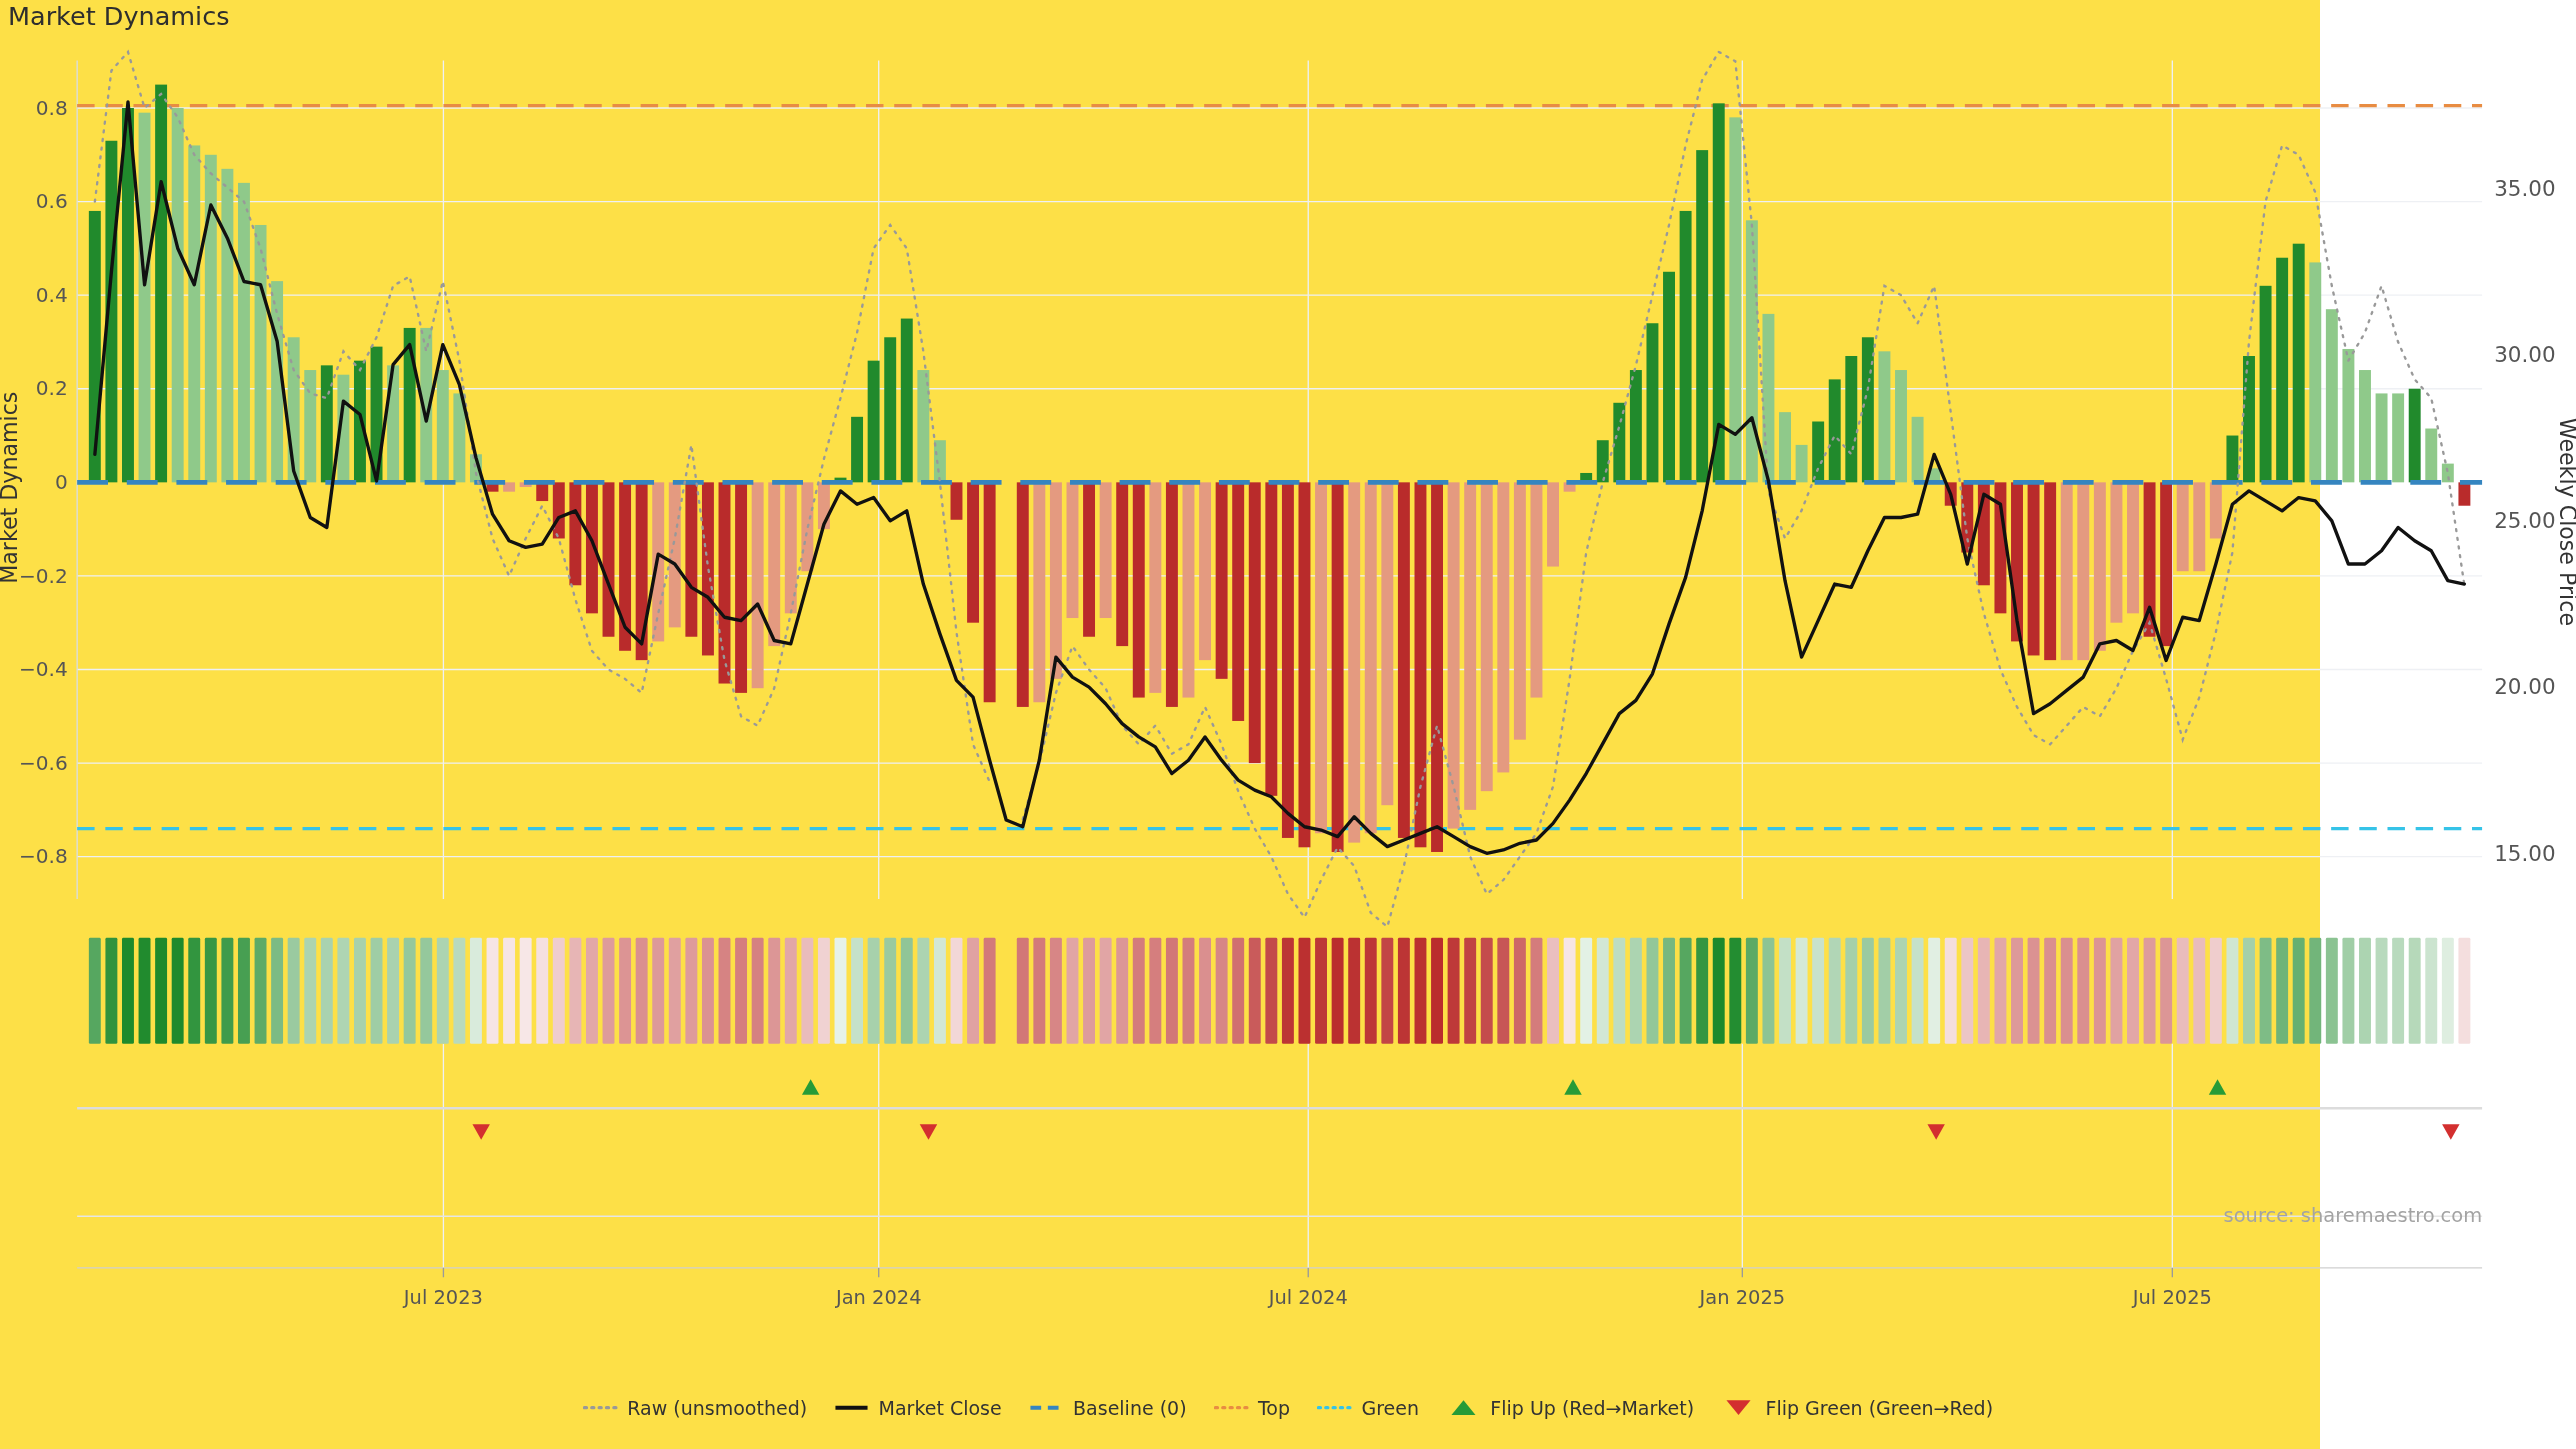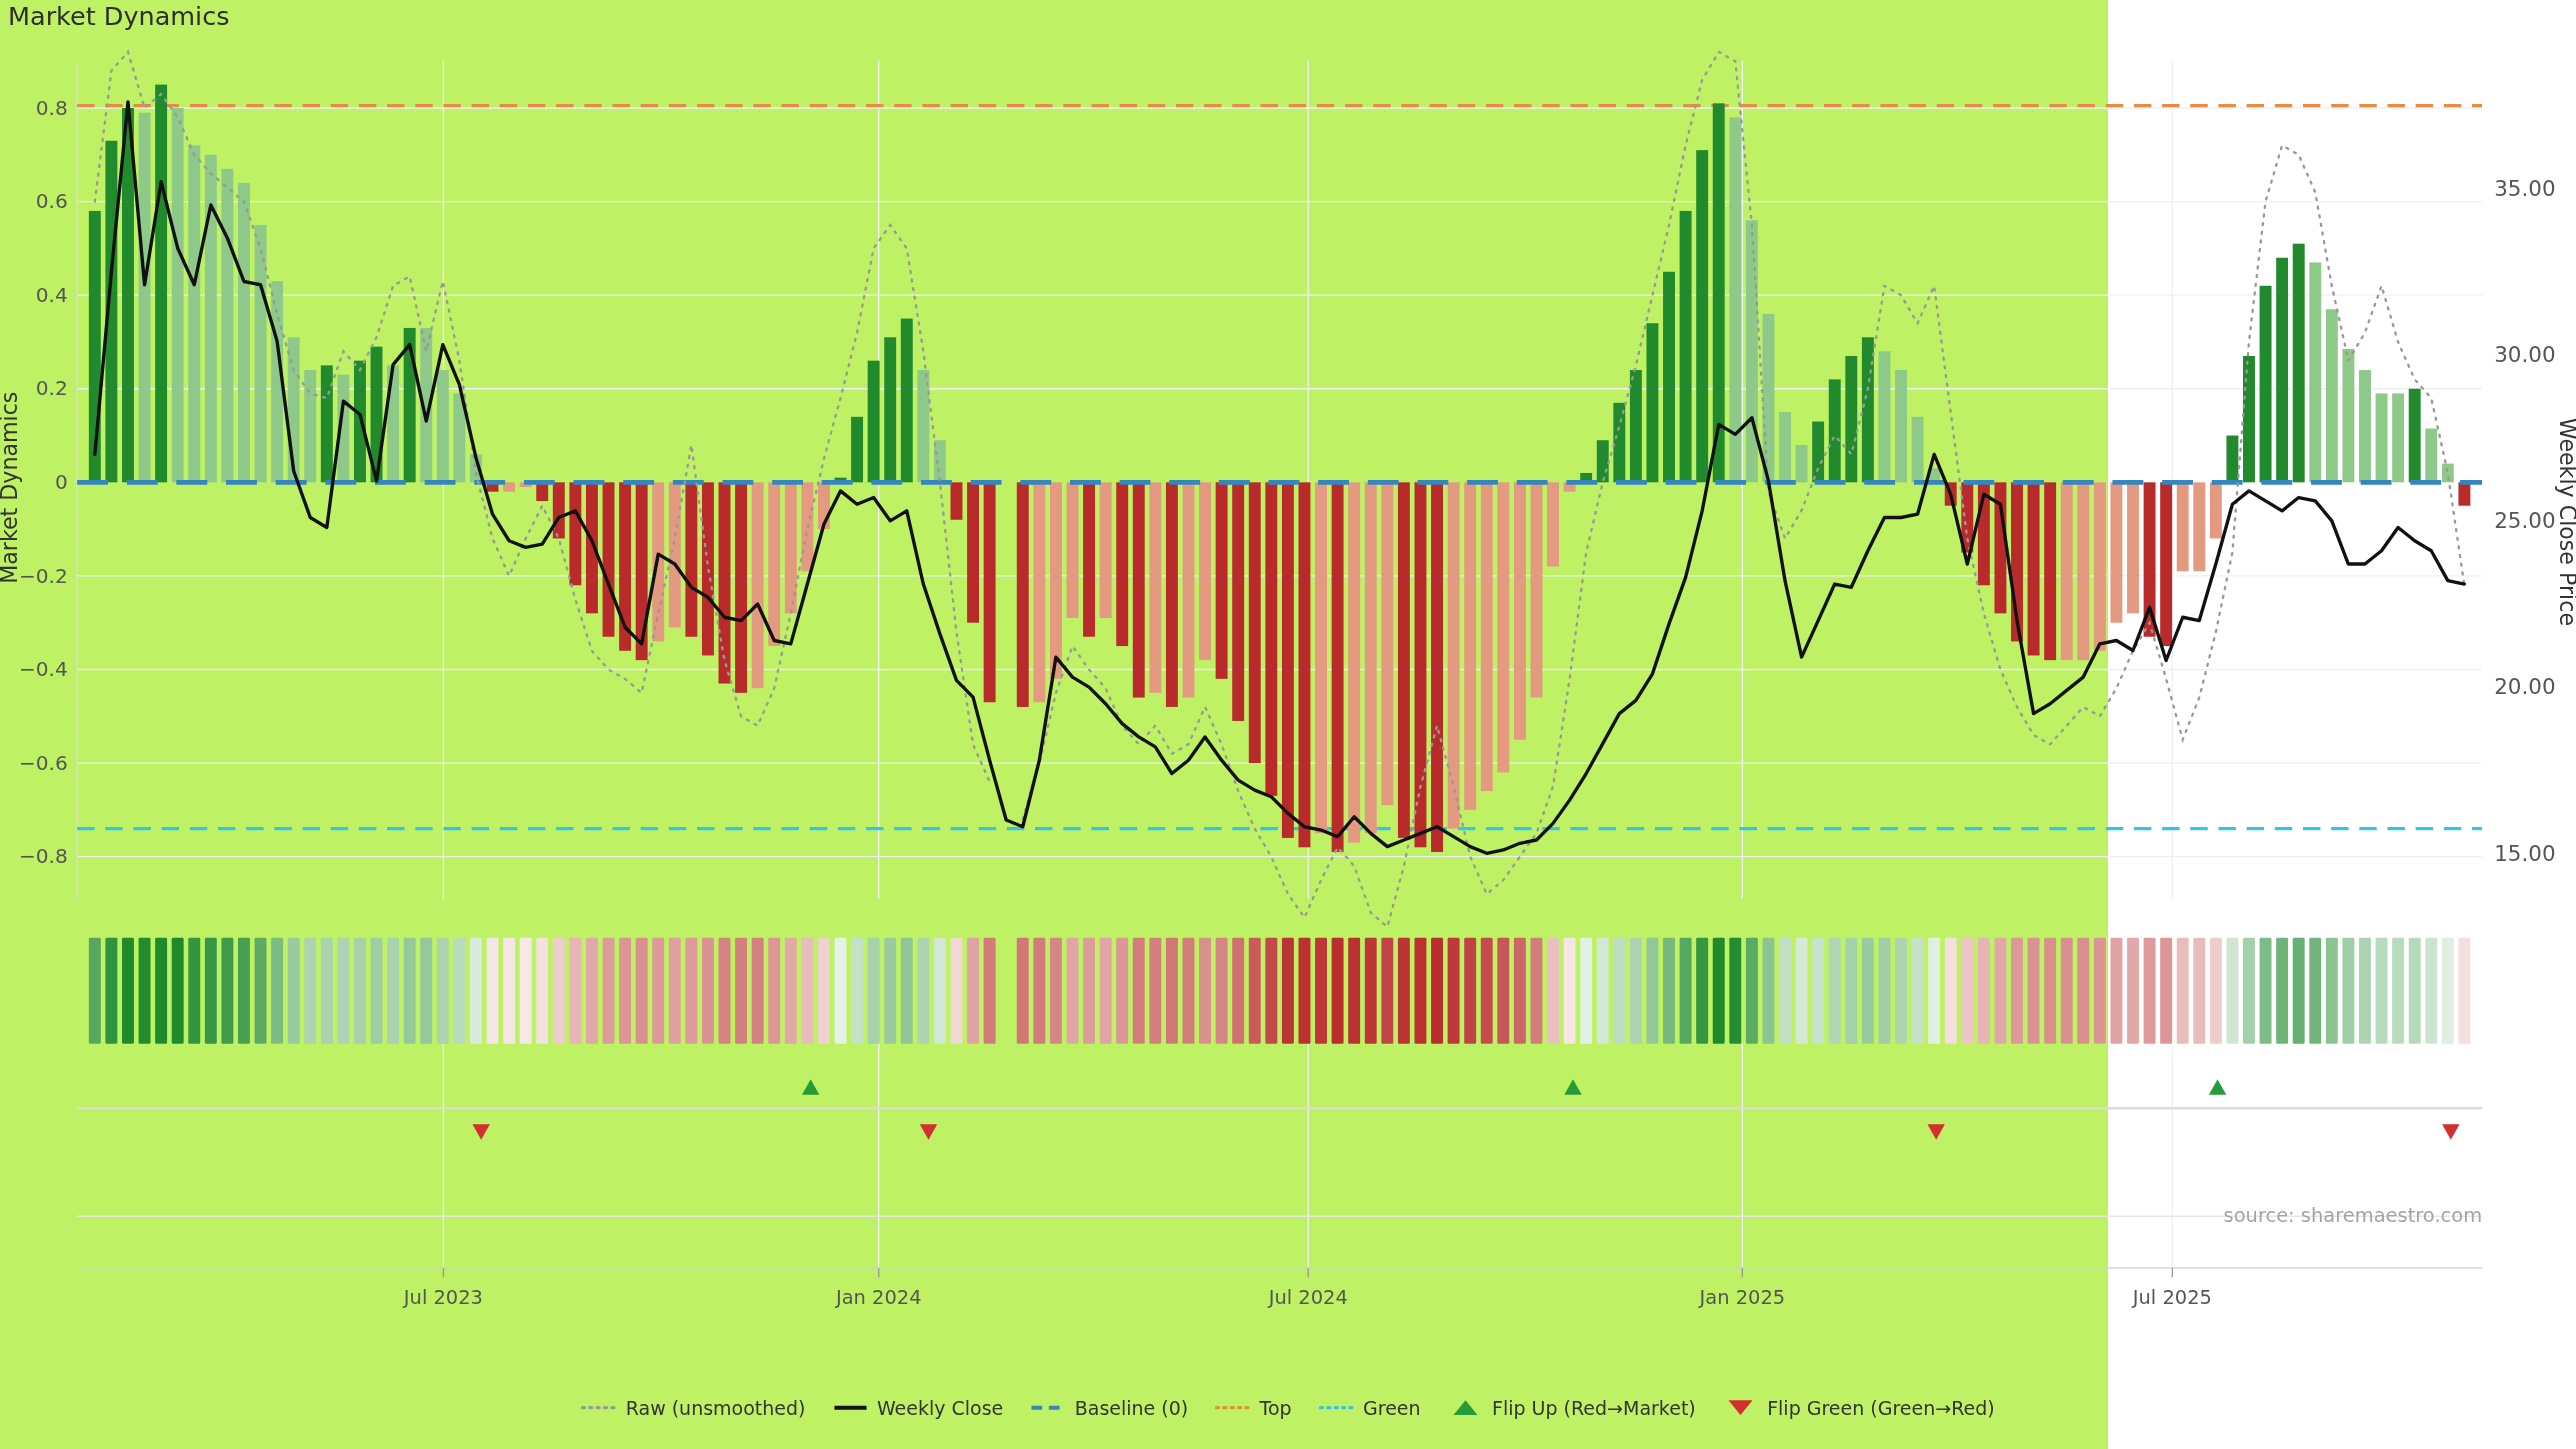--- a/index.html
+++ b/index.html
@@ -1,17 +1,17 @@
 <!DOCTYPE html>
 <html style="font-size:10.7px"><head>
 <meta charset="utf-8">
 <style>
   html,body{margin:0;padding:0;background:#ffffff;width:2576px;height:1449px;overflow:hidden;
     font-family:"DejaVu Sans","Liberation Sans",sans-serif;}
-  #stage{position:relative;width:2108px;height:1449px;background:#bef264;}
+  #stage{position:relative;width:2320px;height:1449px;background:#fde047;}
   #page-title{position:absolute;left:8px;top:1.3px;font-size:25.5px;color:#2e2e2e;}
   #plot-wrap{position:absolute;left:0;top:0;}
   svg text{fill:#555;}
   .ytick{font-size:30px;fill:#555;}
   .rtick{font-size:32px;fill:#555;}
   .xtick{font-size:29px;fill:#555;}
   .axis-title{font-size:33px;fill:#333;}
   .source{font-size:29px;fill:#a3a3a3;}
   #legend{position:absolute;left:0;top:1397px;width:2576px;display:flex;justify-content:center;
     align-items:center;gap:27px;}
@@ -394,21 +394,21 @@
       <div class="legend-item">
         <svg width="35" height="17.4" viewBox="0 0 52 26">
           <line x1="2" x2="50" y1="13" y2="13" stroke="#999999" stroke-width="5" stroke-dasharray="3 8" stroke-linecap="round"></line>
         </svg>
         <span class="legend-label">Raw (unsmoothed)</span>
       </div>
       <div class="legend-item">
         <svg width="35" height="17.4" viewBox="0 0 52 26">
           <line x1="2" x2="50" y1="13" y2="13" stroke="#111111" stroke-width="6"></line>
         </svg>
-        <span class="legend-label">Weekly Close</span>
+        <span class="legend-label">Market Close</span>
       </div>
       <div class="legend-item">
         <svg width="35" height="17.4" viewBox="0 0 52 26">
           <line x1="2" x2="50" y1="13" y2="13" stroke="#3585c0" stroke-width="6" stroke-dasharray="16 10"></line>
         </svg>
         <span class="legend-label">Baseline (0)</span>
       </div>
       <div class="legend-item">
         <svg width="35" height="17.4" viewBox="0 0 52 26">
           <line x1="2" x2="50" y1="13" y2="13" stroke="#e88c42" stroke-width="5" stroke-dasharray="3 8" stroke-linecap="round"></line>

